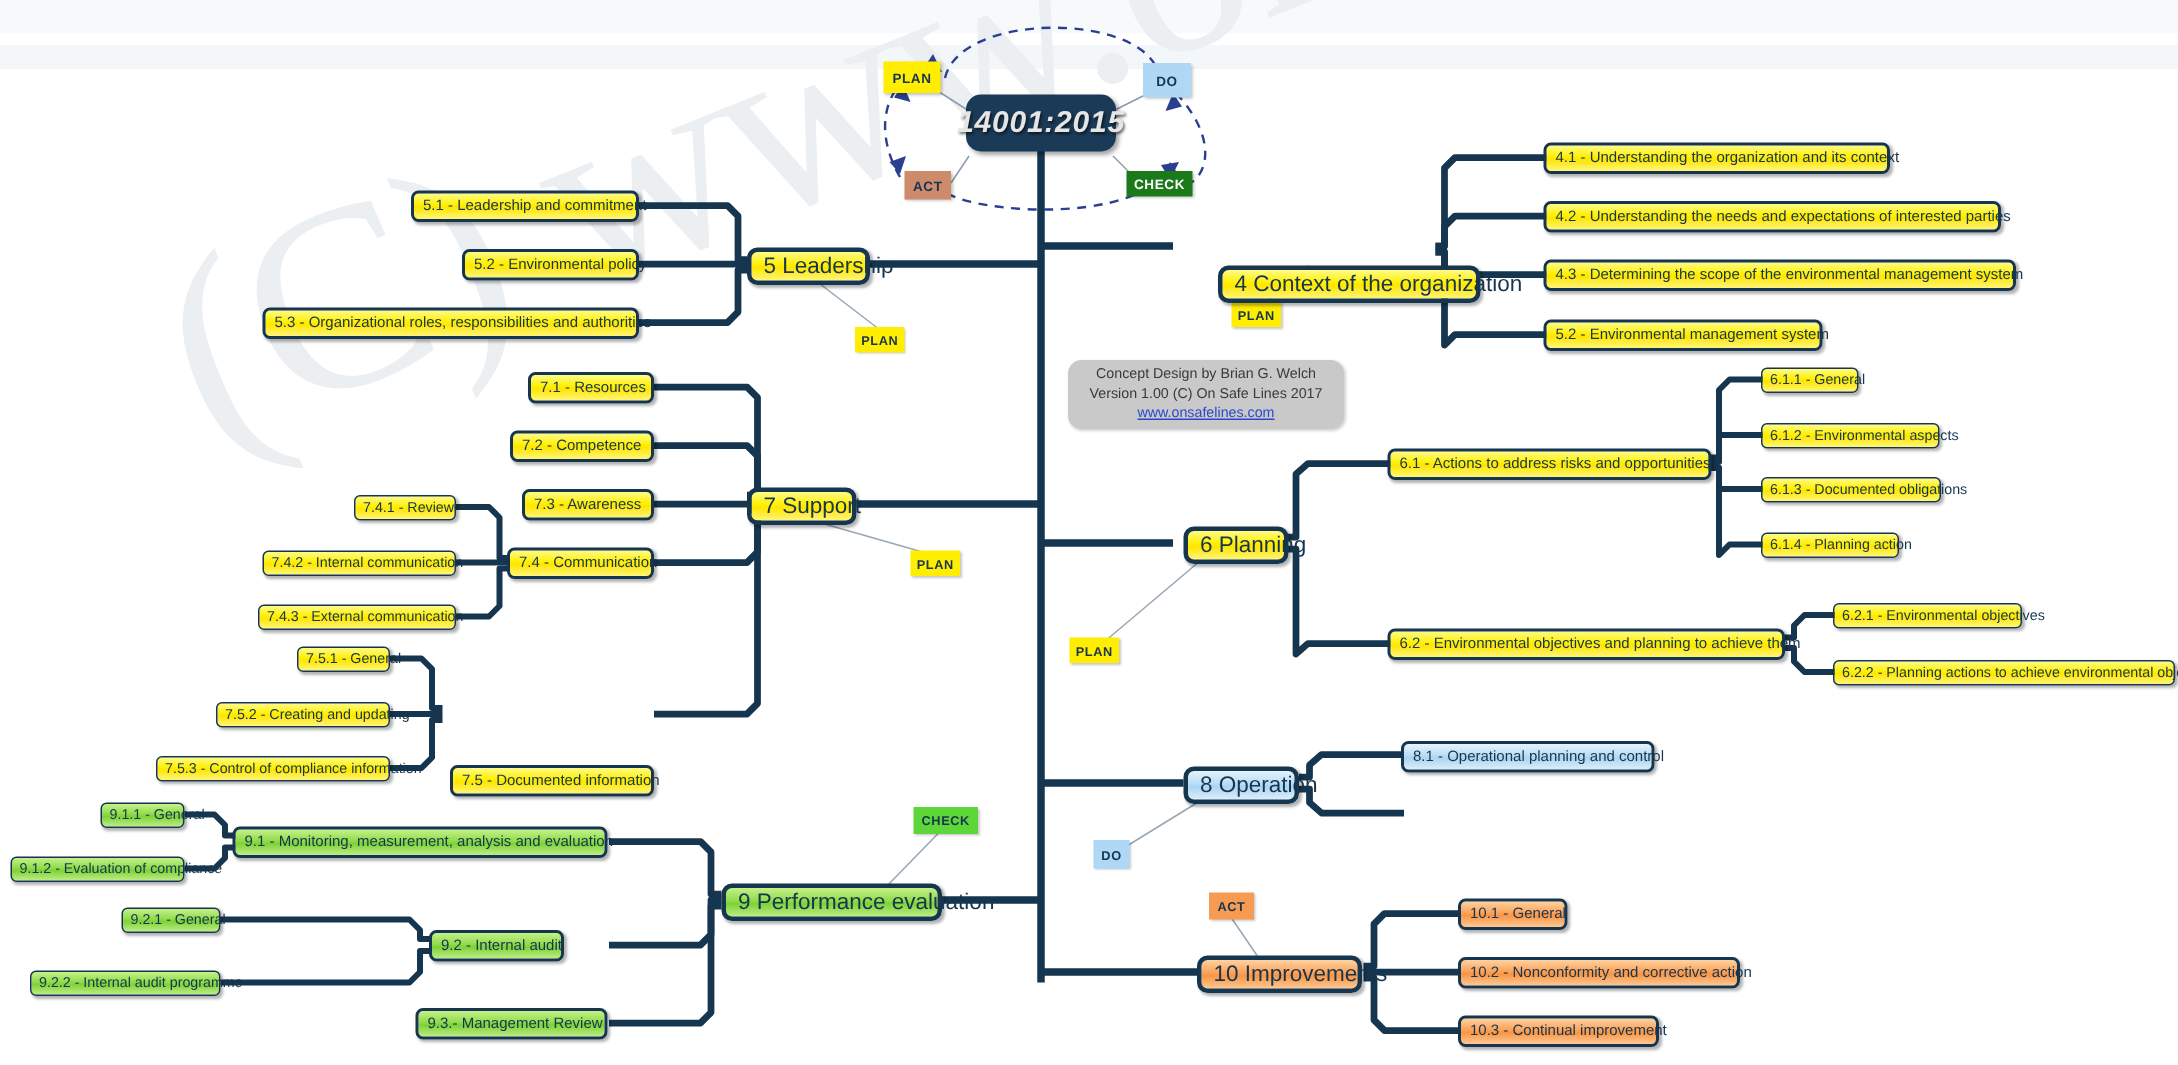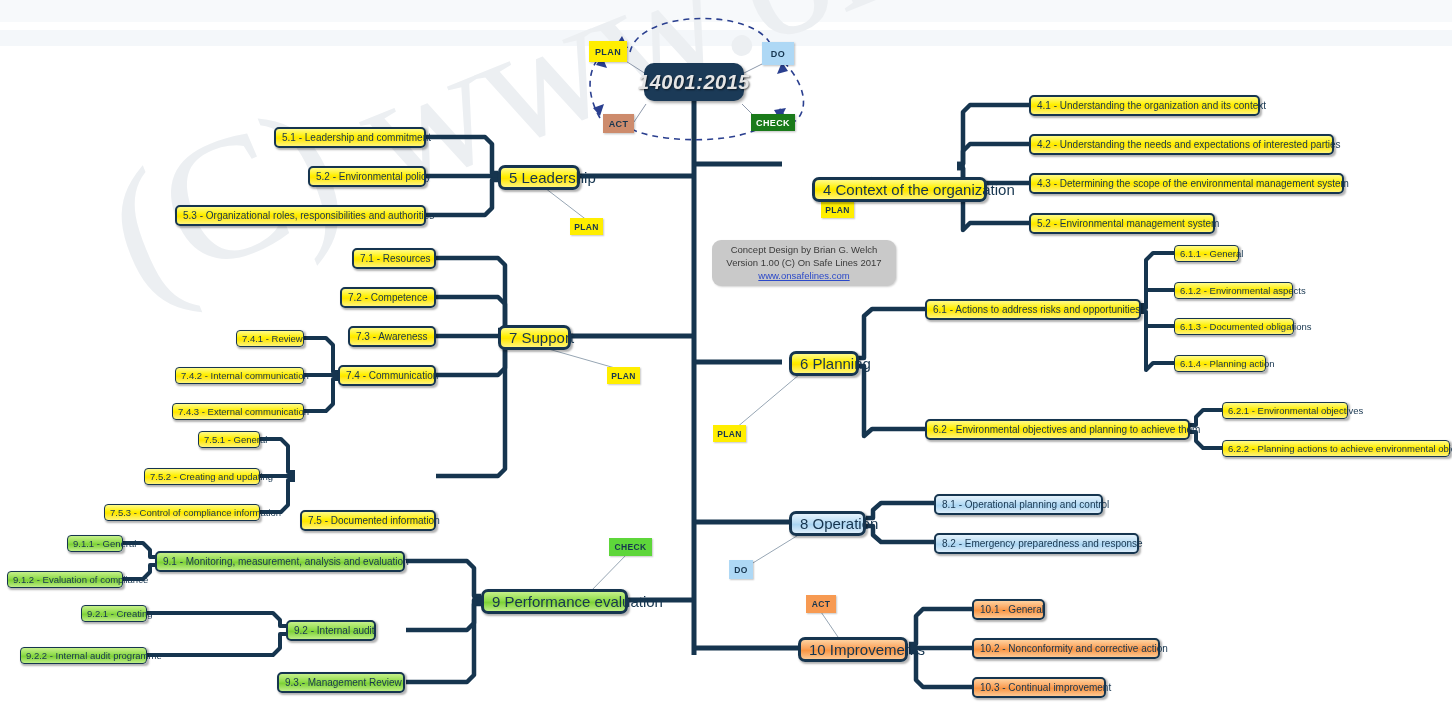--- a/index.html
+++ b/index.html
@@ -288,28 +288,27 @@
   <div class="node lvl3 yel" style="left:236px;top:330px;width:68px;">7.4.1 - Review</div>
   <div class="node lvl3 yel" style="left:175px;top:367px;width:129px;text-align:right;">7.4.2 - Internal communication</div>
   <div class="node lvl3 yel" style="left:172px;top:403px;width:132px;">7.4.3 - External communication</div>
   <div class="node lvl2 yel" style="left:300px;top:466px;width:136px;margin-top:44px;">7.5 - Documented information</div>
   <div class="node lvl3 yel" style="left:198px;top:431px;width:62px;">7.5.1 - General</div>
   <div class="node lvl3 yel" style="left:144px;top:468px;width:116px;">7.5.2 - Creating and updating</div>
   <div class="node lvl3 yel" style="left:104px;top:504px;width:156px;">7.5.3 - Control of compliance information</div>
 
   <div class="node lvl1 blu" style="left:789px;top:511px;width:77px;">8 Operation</div>
   <div class="node lvl2 blu" style="left:934px;top:494px;width:169px;">8.1 - Operational planning and control</div>
-  <div class="node lvl2 blu" style="left:934px;top:533px;width:205px;">8.2 - Emergency preparedness and response</div>
 
   <div class="node lvl1 grn" style="left:481px;top:589px;width:147px;">9 Performance evaluation</div>
   <div class="node lvl2 grn" style="left:155px;top:551px;width:250px;">9.1 - Monitoring, measurement, analysis and evaluation</div>
   <div class="node lvl3 grn" style="left:67px;top:535px;width:56px;">9.1.1 - General</div>
   <div class="node lvl3 grn" style="left:7px;top:571px;width:116px;">9.1.2 - Evaluation of compliance</div>
   <div class="node lvl2 grn" style="left:286px;top:620px;width:90px;">9.2 - Internal audit</div>
-  <div class="node lvl3 grn" style="left:81px;top:605px;width:66px;">9.2.1 - Creating</div>
+  <div class="node lvl3 grn" style="left:81px;top:605px;width:66px;">9.2.1 - General</div>
   <div class="node lvl3 grn" style="left:20px;top:647px;width:127px;">9.2.2 - Internal audit programme</div>
   <div class="node lvl2 grn" style="left:277px;top:672px;width:128px;">9.3.- Management Review</div>
 
   <div class="node lvl1 org" style="left:798px;top:637px;width:110px;">10 Improvements</div>
   <div class="node lvl2 org" style="left:972px;top:599px;width:73px;">10.1 - General</div>
   <div class="node lvl2 org" style="left:972px;top:638px;width:188px;">10.2 - Nonconformity and corrective action</div>
   <div class="node lvl2 org" style="left:972px;top:677px;width:134px;">10.3 - Continual improvement</div>
 
 </div>
 

